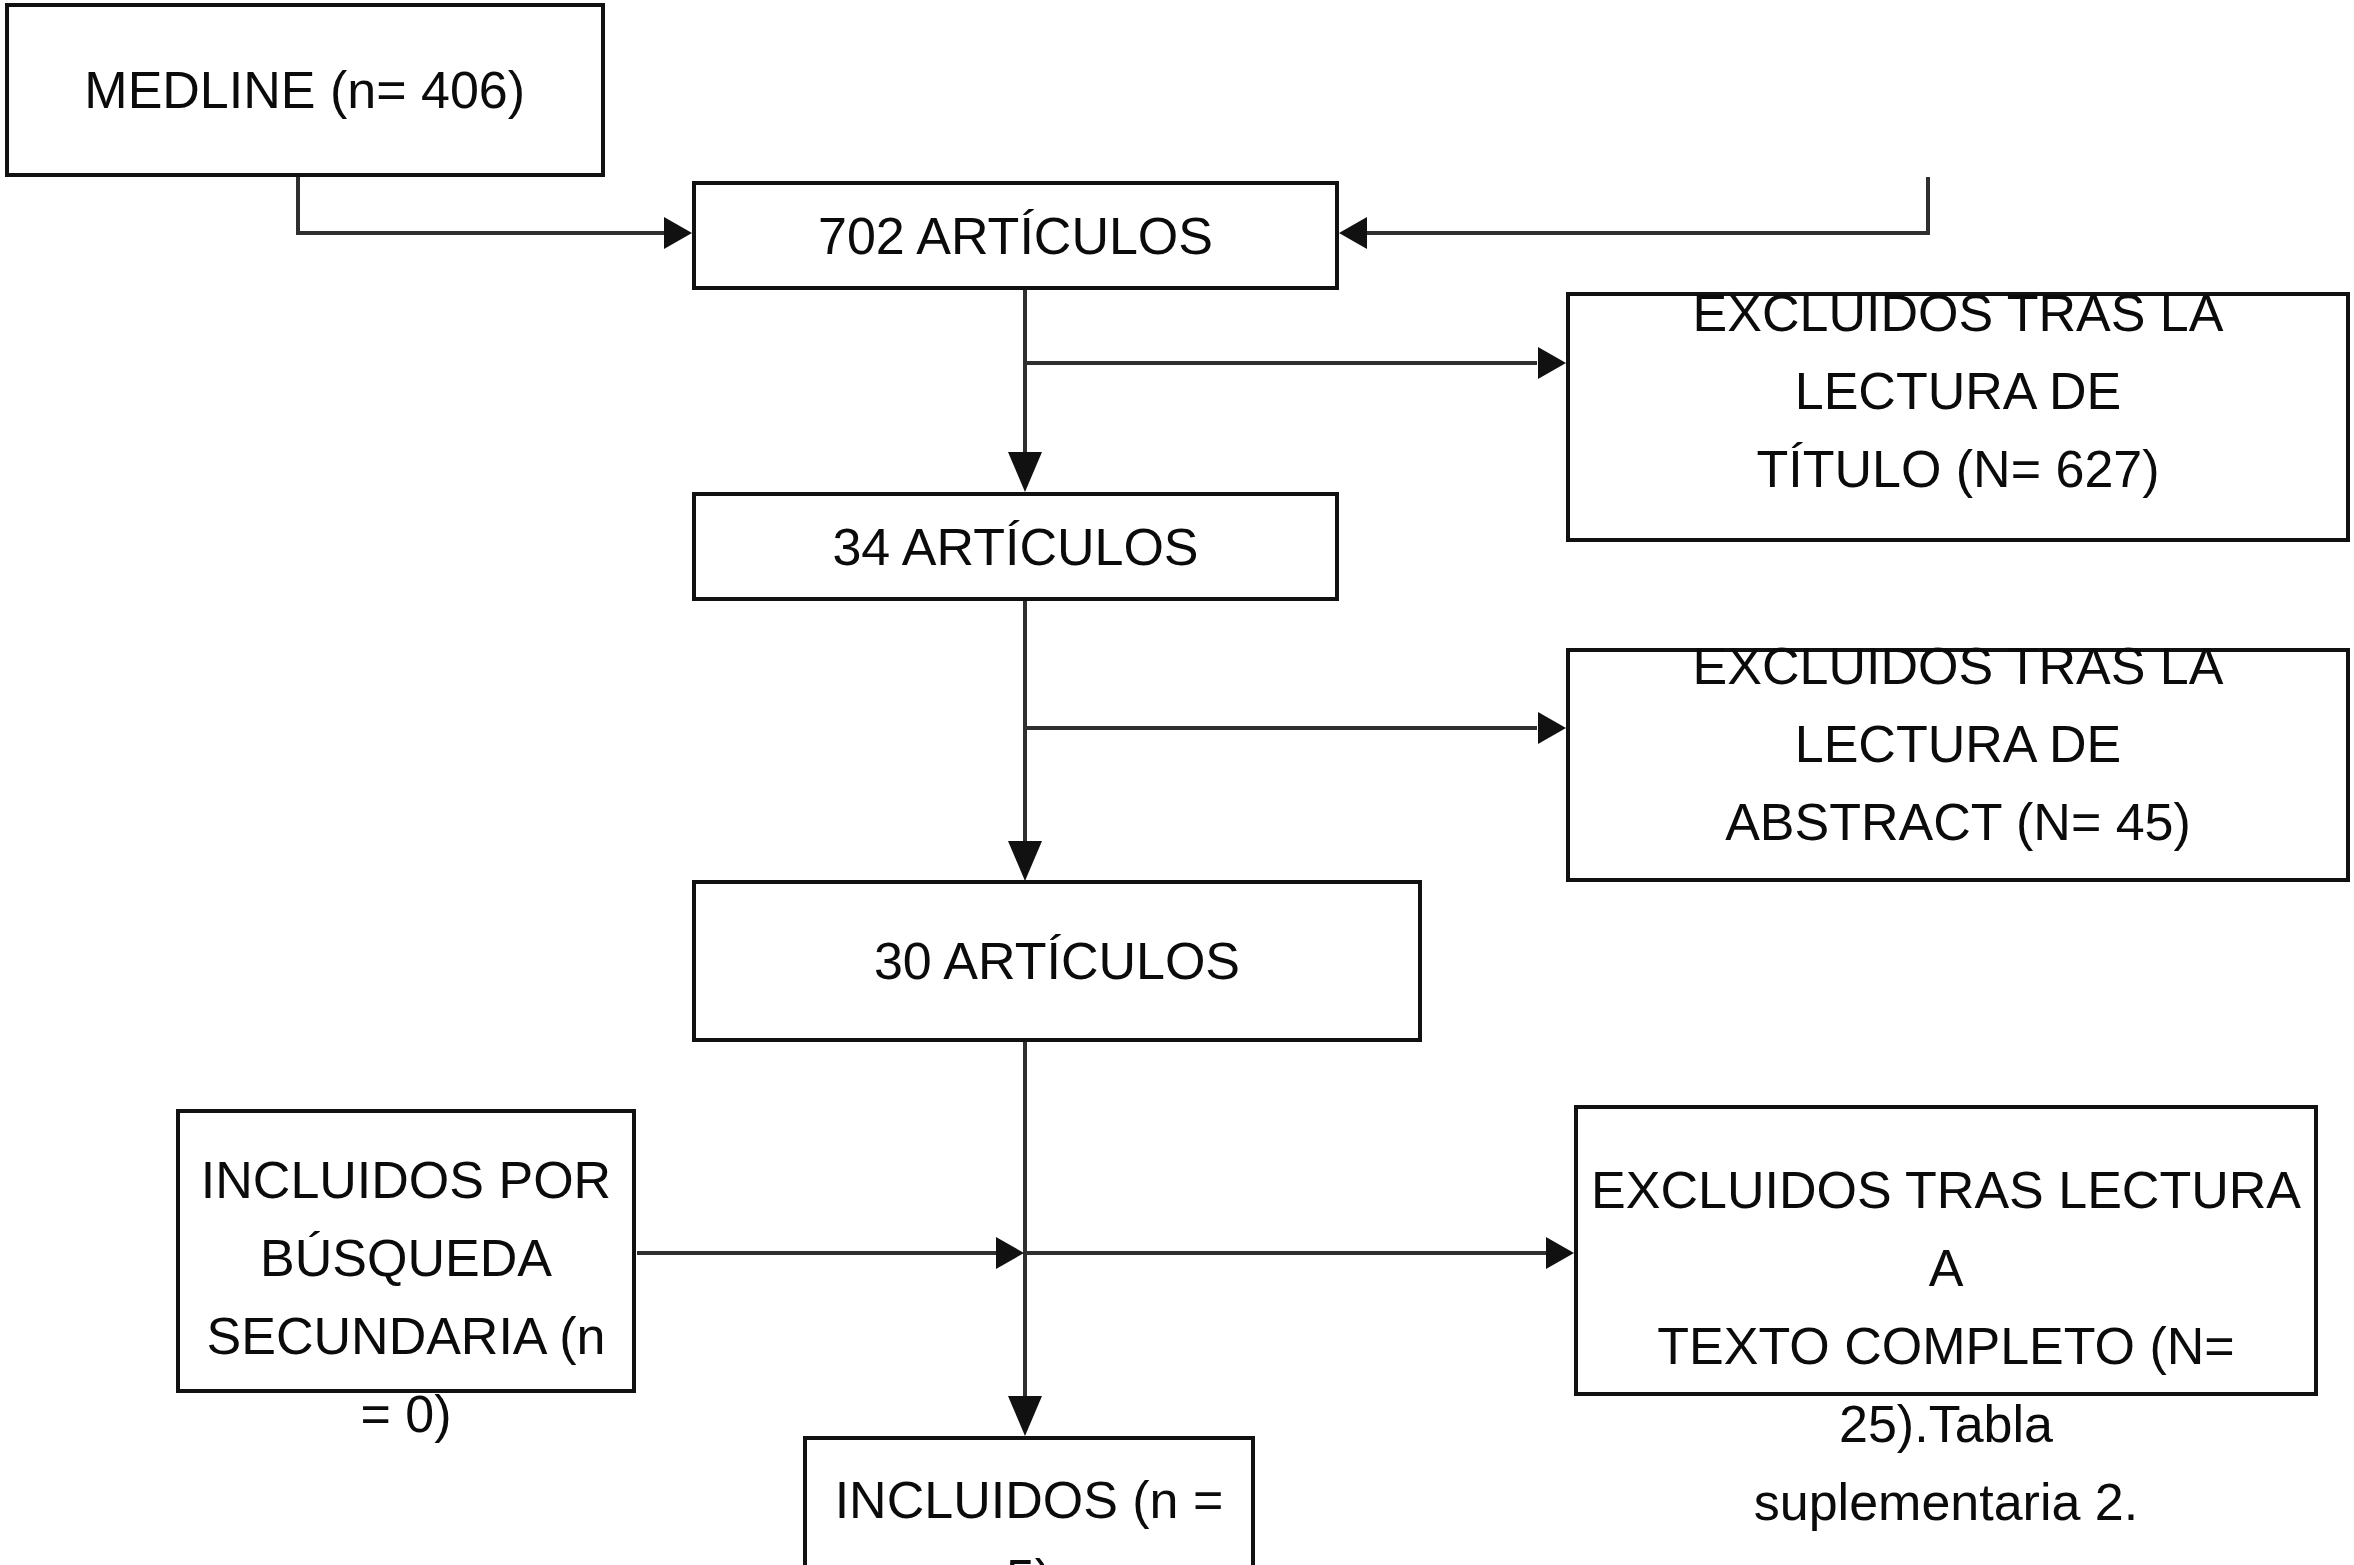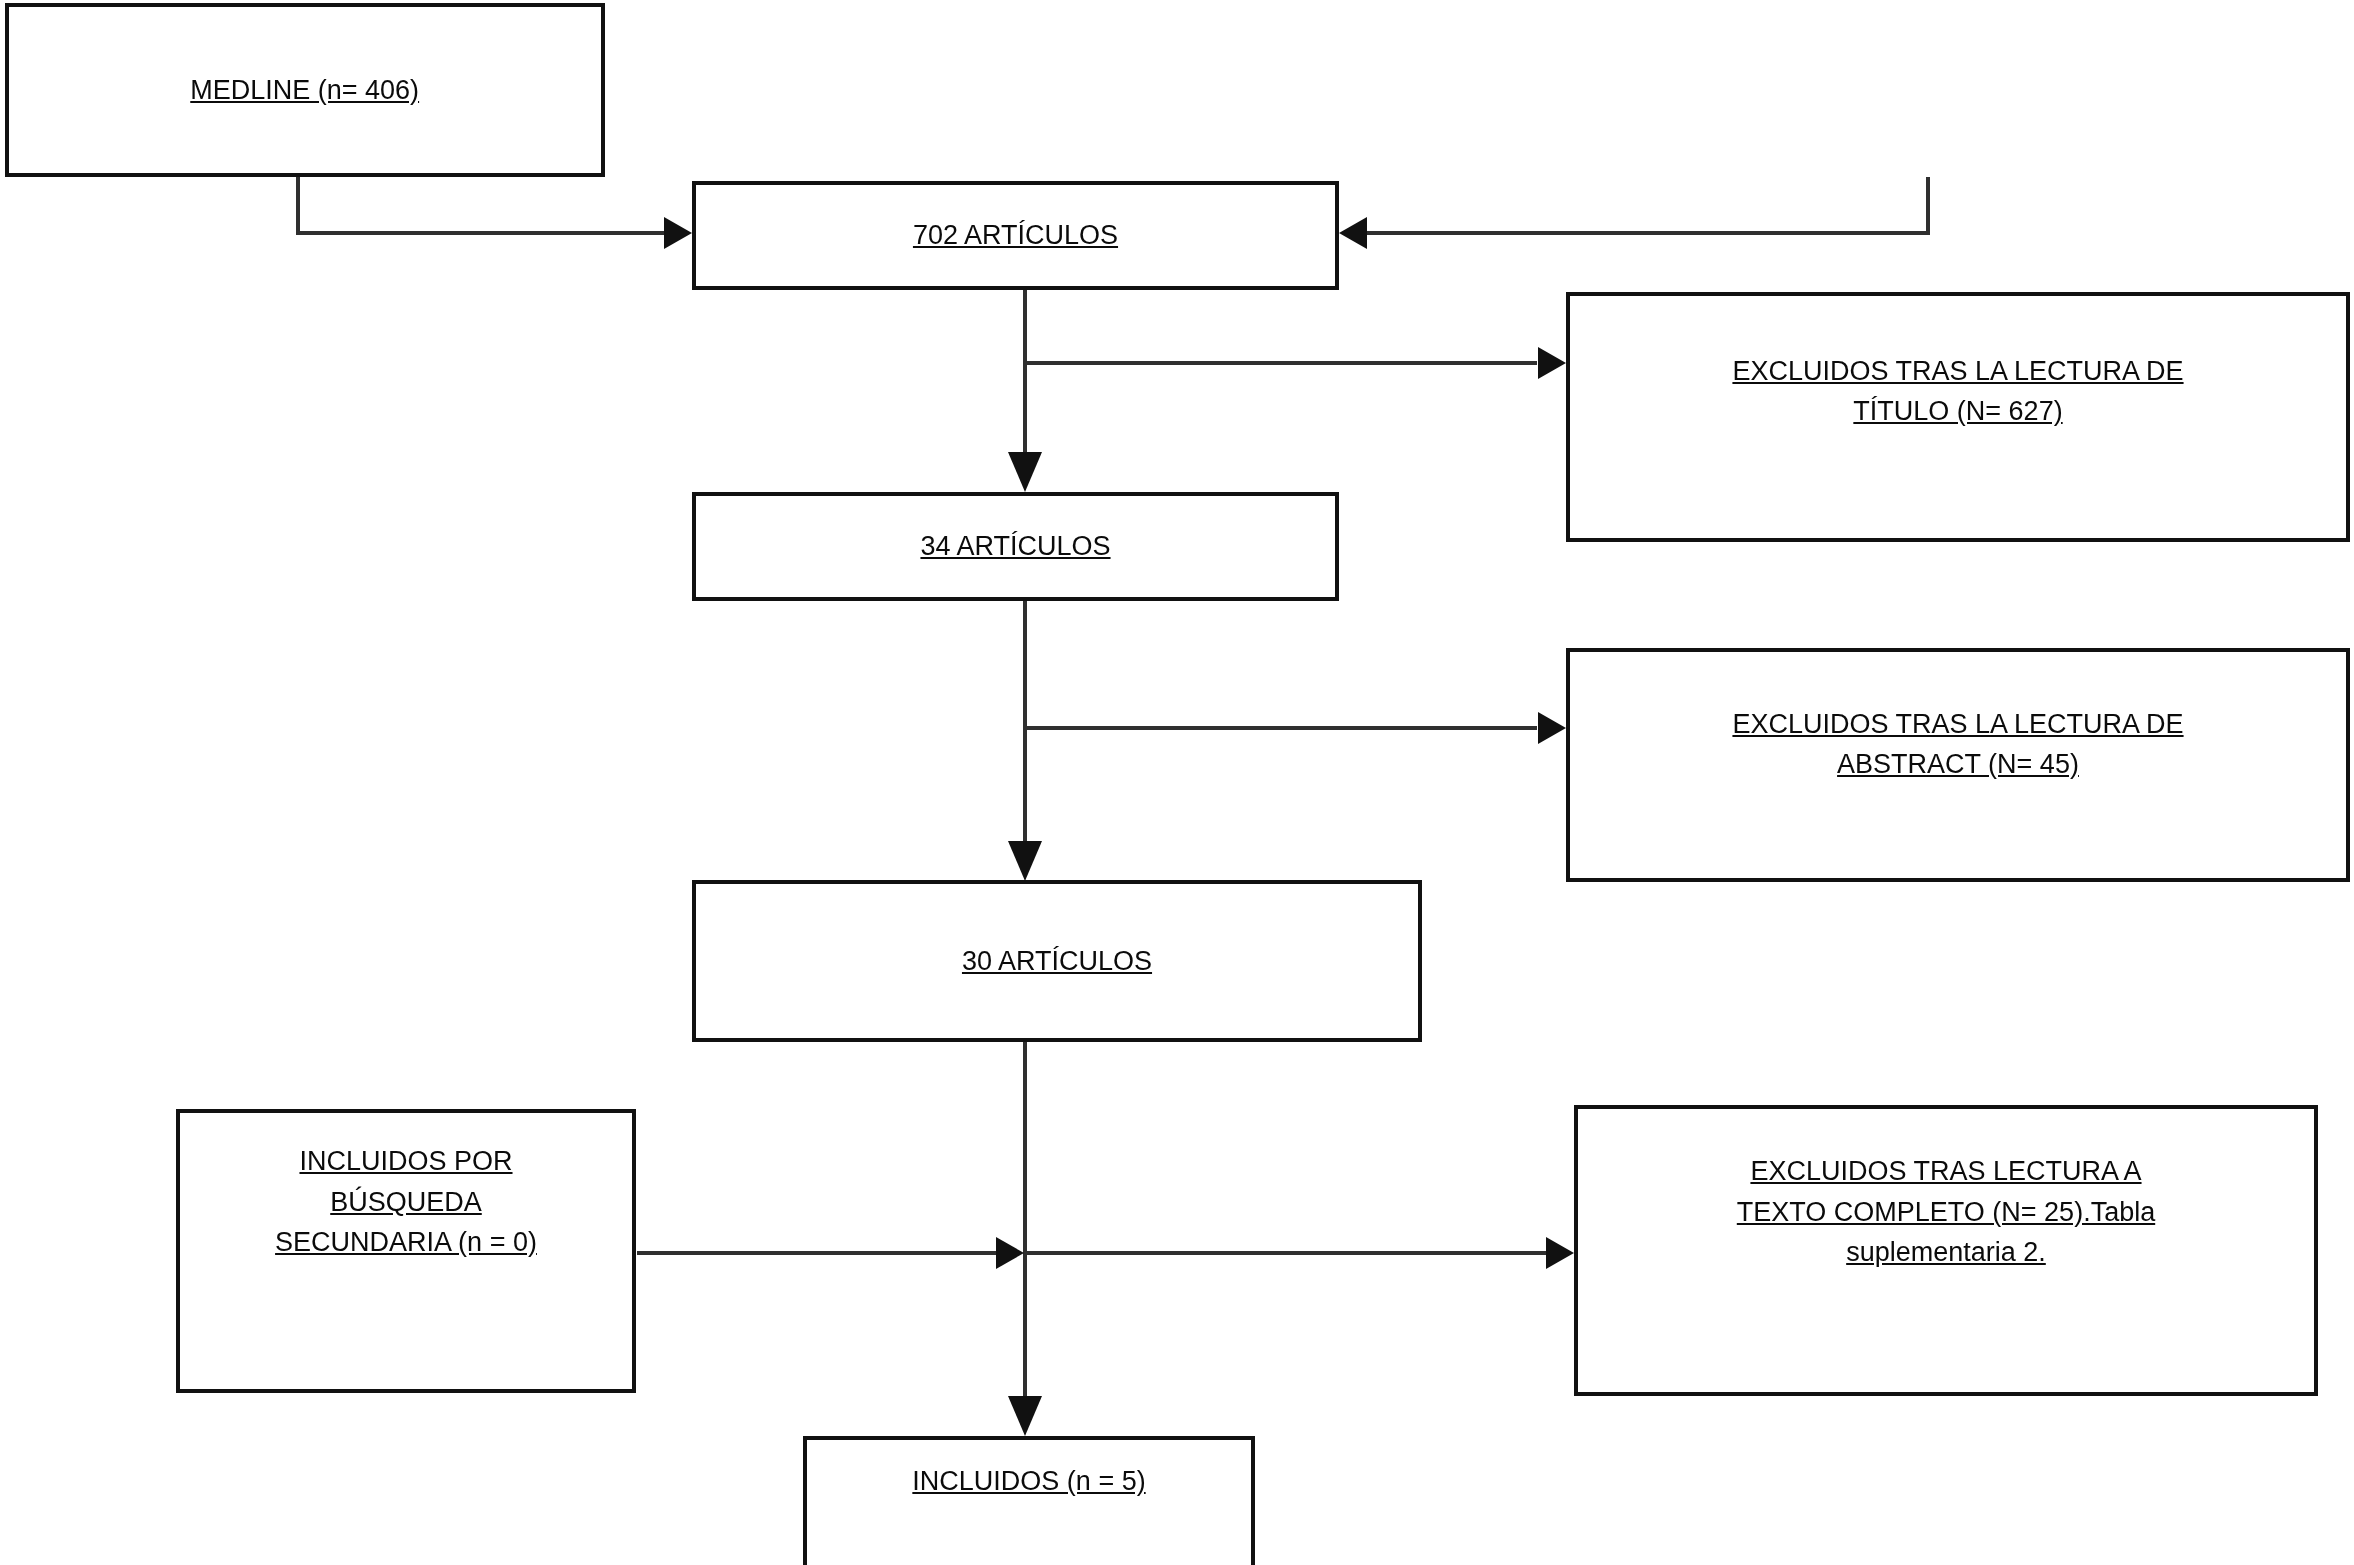--- a/index.html
+++ b/index.html
@@ -13,23 +13,22 @@
   }
   .box{
     position:absolute;
     background:#ffffff;
     border:4.7px solid #111111;
     box-sizing:border-box;
     display:flex;
     align-items:center;
     justify-content:center;
     text-align:center;
-    font-size:27px;
+    font-size:52px;
     line-height:1.5;
-    text-decoration:underline;
   }
   .box .lbl{white-space:pre-line;display:block;padding:0 11.3px;}
   .top-align{align-items:flex-start;}
   .vline,.hline{position:absolute;background:#2f2f2f;}
   .arr-r{position:absolute;width:0;height:0;
     border-top:16px solid transparent;border-bottom:16px solid transparent;
     border-left:28px solid #111111;}
   .arr-l{position:absolute;width:0;height:0;
     border-top:16px solid transparent;border-bottom:16px solid transparent;
     border-right:28px solid #111111;}

